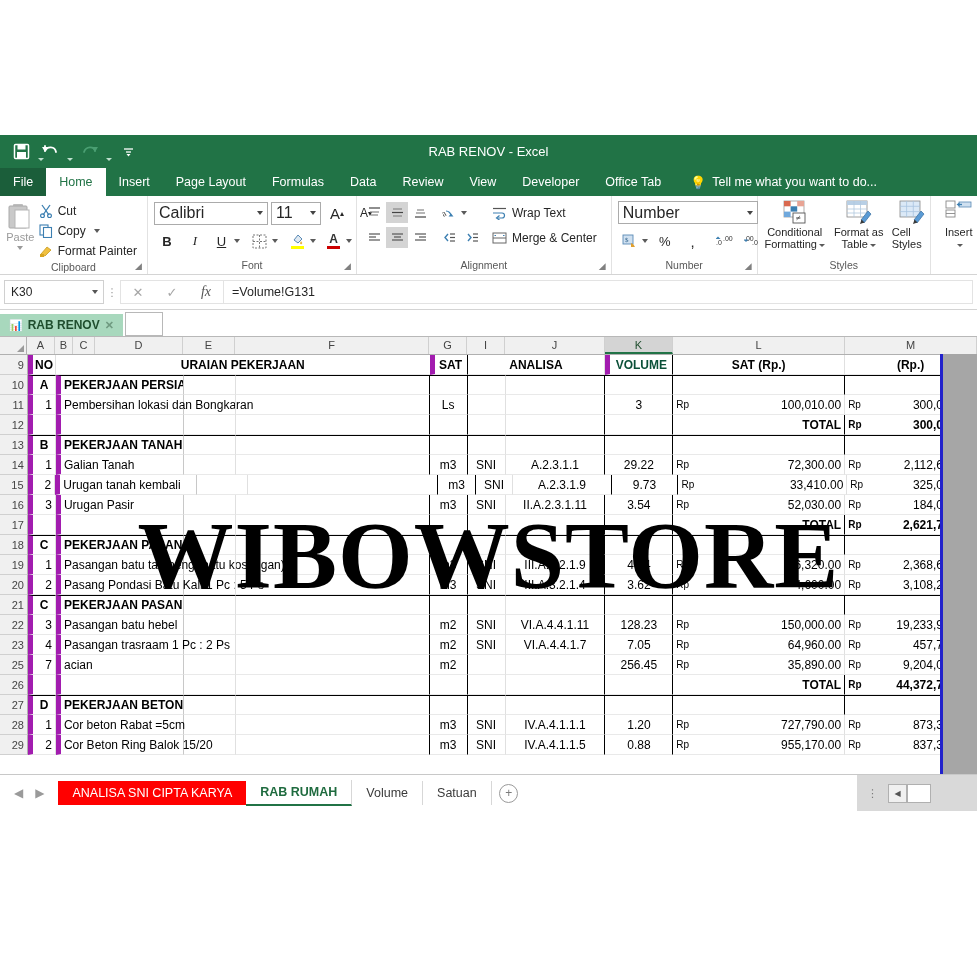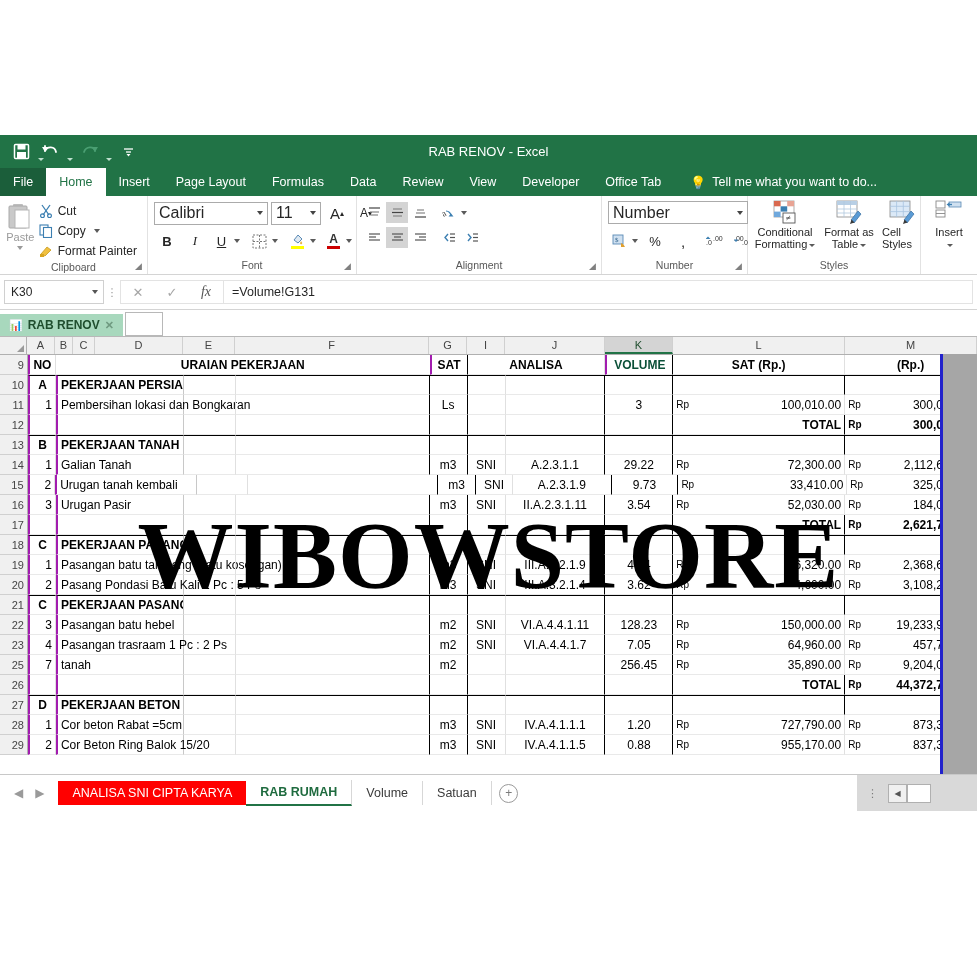--- a/index.html
+++ b/index.html
@@ -97,21 +97,21 @@
   .ch{height:17px;line-height:17px;text-align:center;font-size:11px;color:#444;border-right:1px solid #d0d0d0;background:#f0f0f0;box-sizing:border-box;cursor:pointer;}
   .ch.sel{background:#d4d4d4;color:#1f4e2e;font-weight:normal;border-bottom:2px solid #217346;}
 
   .rows{position:relative;}
   .grow{display:flex;height:20px;box-sizing:border-box;}
   .rh{width:28px;background:#f0f0f0;border-right:1px solid #b0b0b0;border-bottom:1px solid #d0d0d0;font-size:11px;color:#444;display:flex;align-items:center;justify-content:flex-end;padding-right:3px;box-sizing:border-box;cursor:pointer;overflow:hidden;}
   .cell{box-sizing:border-box;font-size:12px;color:#000;display:flex;align-items:center;padding:0 3px;overflow:hidden;white-space:nowrap;border-right:1px solid #e0e0e0;border-bottom:1px solid #e9e9e9;}
   .cell.ctr{justify-content:center;}
   .cell.rgt{justify-content:flex-end;}
   .cell.bold{font-weight:bold;}
-  .cell.bl{border-left:2px solid #a21caf;text-align:center;}
+  .cell.bl{border-left:5px solid #a21caf;text-align:center;}
   .cell.br{border-right:1px solid #000;}
   .cell.bt{border-top:1px solid #000;}
   .cell.nbr{border-right:none;}
   .rpcell{display:flex;align-items:center;justify-content:space-between;}
   .rpcell .rp{font-size:10px;}
   .blueline{position:absolute;top:0;bottom:0;width:3px;background:#2222cc;}
   .greyzone{position:absolute;top:0;bottom:0;background:#a6a6a6;}
 
   
   .wm{position:absolute;left:0;right:0;top:0;bottom:0;display:flex;align-items:center;justify-content:center;pointer-events:none;z-index:50;}
@@ -369,20 +369,39 @@
             <div class="abtn">
                 <svg width="15" height="13" viewBox="0 0 15 13">
                   <path d="M3 3 L6 6.5 L3 10" fill="none" stroke="#3c7fb1" stroke-width="1.4"></path>
                   <line x1="8" y1="3" x2="13" y2="3" stroke="#555" stroke-width="1.2"></line>
                   <line x1="8" y1="6.5" x2="13" y2="6.5" stroke="#555" stroke-width="1.2"></line>
                   <line x1="8" y1="10" x2="13" y2="10" stroke="#555" stroke-width="1.2"></line>
                 </svg>
               </div>
           </div>
         </div>
+        <div class="wrapcol">
+          <div class="wrapitem">
+            <svg width="15" height="14" viewBox="0 0 15 14">
+                <line x1="1" y1="2.5" x2="14" y2="2.5" stroke="#555" stroke-width="1.2"></line>
+                <path d="M1 7 L10 7 a2.5 2.5 0 0 1 0 5 L6 12" fill="none" stroke="#3c7fb1" stroke-width="1.2"></path>
+                <path d="M7.5 9.5 L4.5 12 L7.5 14" fill="none" stroke="#3c7fb1" stroke-width="1.2"></path>
+              </svg>
+            <span>Wrap Text</span>
+          </div>
+          <div class="wrapitem">
+            <svg width="15" height="14" viewBox="0 0 15 14">
+                <rect x="1" y="2" width="13" height="10" fill="none" stroke="#666" stroke-width="1"></rect>
+                <line x1="1" y1="7" x2="14" y2="7" stroke="#666" stroke-width="1"></line>
+                <path d="M4 4.5 L2.5 4.5 M11 4.5 L12.5 4.5" stroke="#3c7fb1" stroke-width="1.1"></path>
+              </svg>
+            <span>Merge &amp; Center</span>
+            <span class="dn2"></span>
+          </div>
+        </div>
       </div>
       <div class="glabel">
         <span>Alignment</span>
         <span class="glaunch">◢</span>
       </div>
     </div>
 
     <div class="rgroup" style="width:145px;">
       <div class="gbody" style="flex-direction:column;padding-top:5px;">
         <div class="combo numfmt" style="margin-bottom:5px;">
@@ -778,21 +797,21 @@
             <span>64,960.00</span>
           </div>
           <div class="cell rpcell br" style="width: 132px;">
             <span class="rp">Rp</span>
             <span>457,734.14</span>
           </div>
         </div>
         <div class="grow">
           <div class="rh">25</div>
           <div class="cell rgt bl" style="width: 28px;">7</div>
-          <div class="cell bl" style="width: 128px; border-right: 1px solid rgb(200, 200, 200); overflow: visible;">tanah</div>
+          <div class="cell bl" style="width: 128px; border-right: 1px solid rgb(200, 200, 200); overflow: visible;">acian</div>
           <div class="cell " style="width: 52px;"></div>
           <div class="cell br" style="width: 194px;"></div>
           <div class="cell ctr br" style="width: 38px;">m2</div>
           <div class="cell ctr" style="width: 38px;"></div>
           <div class="cell ctr br" style="width: 100px;"></div>
           <div class="cell ctr br" style="width: 68px;">256.45</div>
           <div class="cell rpcell" style="width: 172px;">
             <span class="rp">Rp</span>
             <span>35,890.00</span>
           </div>

